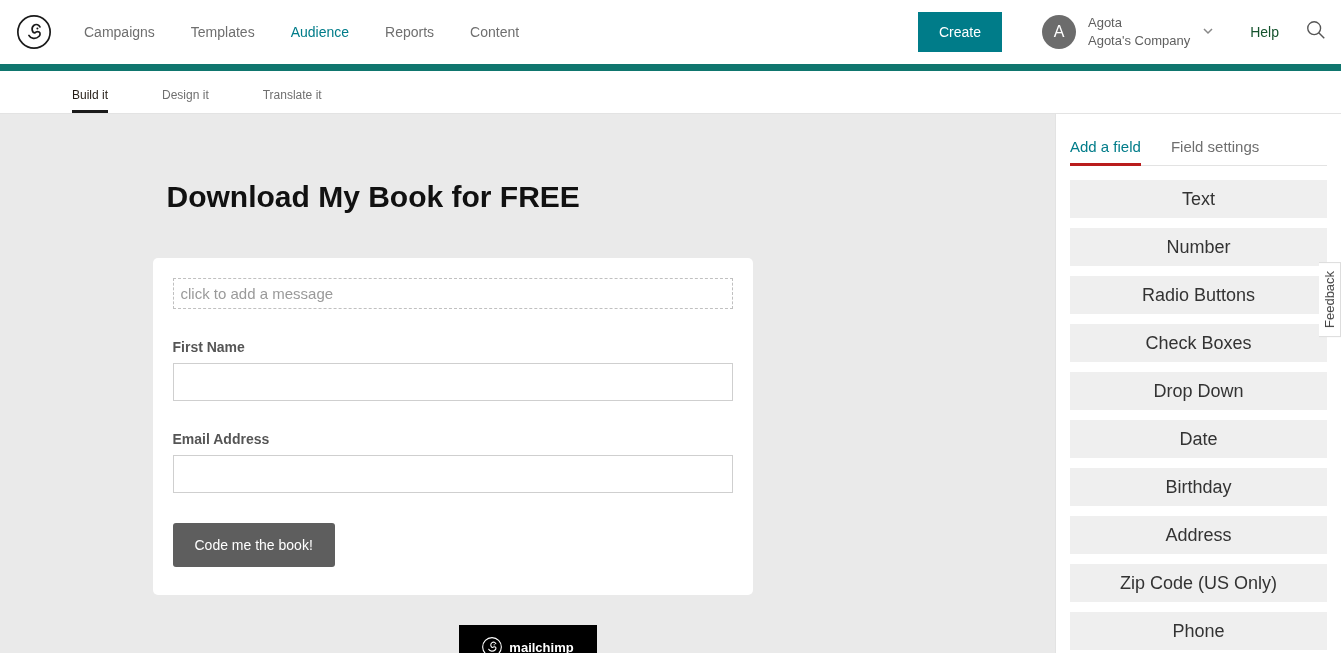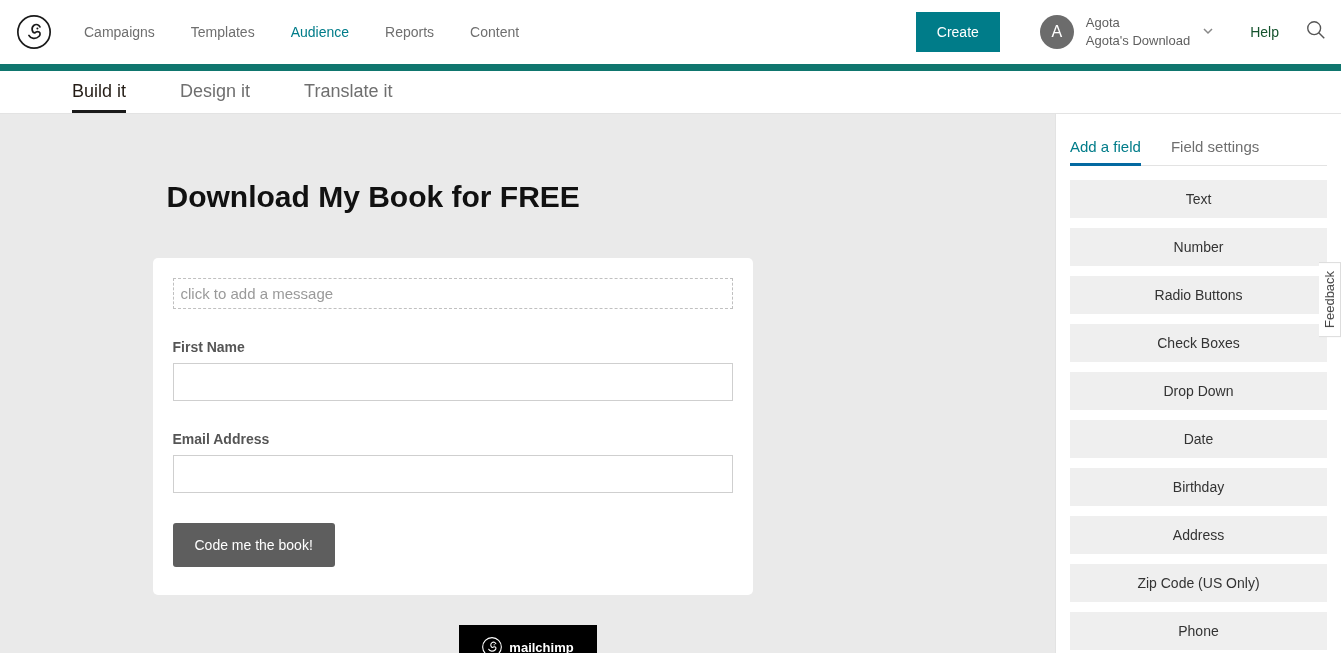--- a/index.html
+++ b/index.html
@@ -10,38 +10,38 @@
 .nav-item{font-size:14px;color:#6f6f6f;cursor:pointer}
 .nav-item.active{color:#007c89;font-weight:500}
 .spacer{flex:1}
 .btn-create{background:#007c89;color:#fff;padding:12px 21px;font-size:14px;font-weight:500;border:none;cursor:pointer}
 .acct{display:flex;align-items:center;gap:12px;margin-left:40px;cursor:pointer}
 .avatar{width:34px;height:34px;border-radius:50%;background:#6c6c6c;color:#fff;display:flex;align-items:center;justify-content:center;font-size:16px;font-weight:500}
 .acct-text{line-height:1.35;font-size:13px;color:#5f5f5f}
 .help{margin-left:36px;font-size:14px;color:#14532d;cursor:pointer}
 .search-ico{margin-left:26px;cursor:pointer}
 .subtabs{height:43px;border-bottom:1px solid #e3e3e3;display:flex;align-items:flex-end;padding-left:72px;gap:54px}
-.subtab{font-size:18px;color:#6f6f6f;padding-bottom:11px;cursor:pointer}
+.subtab{font-size:12px;color:#6f6f6f;padding-bottom:11px;cursor:pointer}
 .subtab.active{color:#241c15;font-weight:500;border-bottom:3px solid #1a1a1a;padding-bottom:8px}
 .workarea{display:flex}
 .canvas{flex:1;background:#eaeaea;border-right:1px solid #e3e3e3;padding:66px 0 24px 0;display:flex;flex-direction:column;align-items:center}
 .canvas-inner{width:600px;margin-left:-150px}
 .form-title{font-size:30px;font-weight:700;color:#111;margin-bottom:44px;margin-left:14px}
 .card{background:#fff;border-radius:5px;padding:20px 20px 28px 20px}
 .msg-ph{border:1px dashed #c0c0c0;padding:6px 7px;color:#9a9a9a;font-size:15px;cursor:pointer;margin-bottom:30px}
 .fld-label{font-size:14px;font-weight:600;color:#555;margin-bottom:8px}
 .fld-input{width:100%;height:38px;border:1px solid #cfcfcf;font-size:14px;padding:0 8px;background:#fff;margin-bottom:30px}
 .btn-submit{background:#5e5e5e;color:#fff;border:none;padding:14px 22px;font-size:14px;cursor:pointer;border-radius:3px}
 .mc-badge{margin-top:30px;background:#000;color:#fff;width:138px;height:44px;display:flex;align-items:center;justify-content:center;gap:6px;font-size:13px;font-weight:600;align-self:center}
 .sidepanel{width:285px;background:#fff;padding:24px 14px 0 14px}
 .side-tabs{display:flex;gap:30px;border-bottom:1px solid #e3e3e3;margin-bottom:14px}
 .side-tab{font-size:15px;padding-bottom:10px;color:#6f6f6f;cursor:pointer}
-.side-tab.active{color:#007c89;font-weight:500;border-bottom:3px solid #0369a1;margin-bottom:-1px;padding-bottom:8px}
+.side-tab.active{color:#007c89;font-weight:500;border-bottom:3px solid #b91c1c;margin-bottom:-1px;padding-bottom:8px}
 .field-list{display:flex;flex-direction:column;gap:10px}
-.field-btn{background:#efefef;border:none;height:38px;font-size:14px;color:#333;cursor:pointer}
+.field-btn{background:#efefef;border:none;height:38px;font-size:18px;color:#333;cursor:pointer}
 .feedback{position:fixed;right:0;top:262px;writing-mode:vertical-rl;transform:rotate(180deg);font-size:13px;color:#444;padding:8px 3px;border:1px solid #ddd;border-right:none;background:#fff;cursor:pointer}
 </style>
 </head>
 <body>
 
 <div class="topnav">
   <div class="logo-badge">
     <svg width="34" height="34" viewBox="0 0 40 40">
         <circle cx="20" cy="20" r="19" fill="#fff" stroke="#1a1a1a" stroke-width="2"></circle>
         <path d="M14 24c2 4 8 5 12 1 1-1 2-4 0-5-2-1-4 0-5 1-3 0-5-6-1-9 3-2 6 0 7 2" fill="none" stroke="#1a1a1a" stroke-width="2" stroke-linecap="round"></path>
@@ -54,21 +54,21 @@
     <div class="nav-item active">Audience</div>
     <div class="nav-item">Reports</div>
     <div class="nav-item">Content</div>
   </div>
   <div class="spacer"></div>
   <button class="btn-create">Create</button>
   <div class="acct">
     <div class="avatar">A</div>
     <div class="acct-text">
       <div>Agota</div>
-      <div>Agota's Download</div>
+      <div>Agota's Company</div>
     </div>
     <span>
       <svg width="12" height="12" viewBox="0 0 12 12">
           <path d="M2 4l4 4 4-4" fill="none" stroke="#888" stroke-width="1.5"></path>
         </svg>
     </span>
   </div>
   <div class="help">Help</div>
   <div class="search-ico">
     <svg width="22" height="22" viewBox="0 0 24 24">

